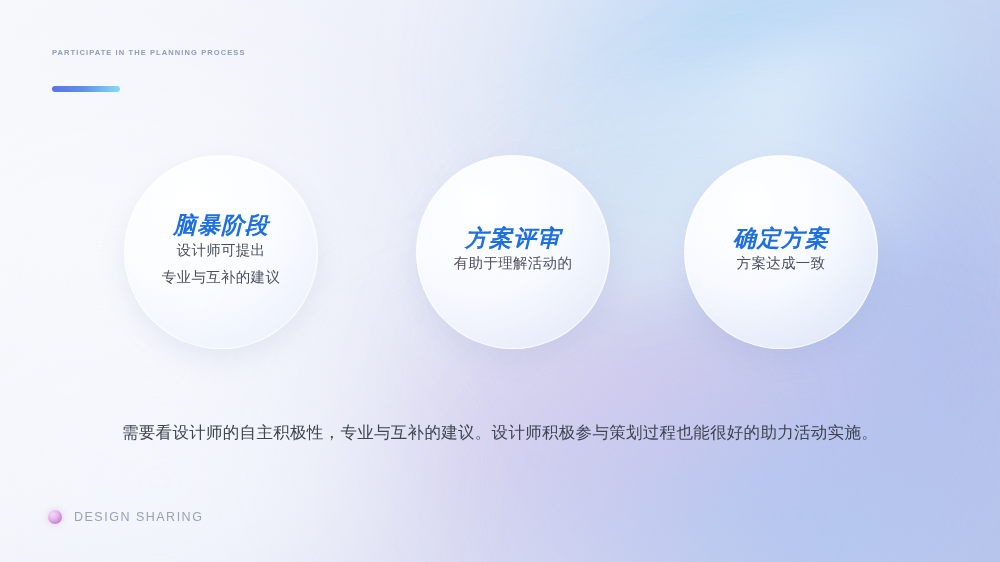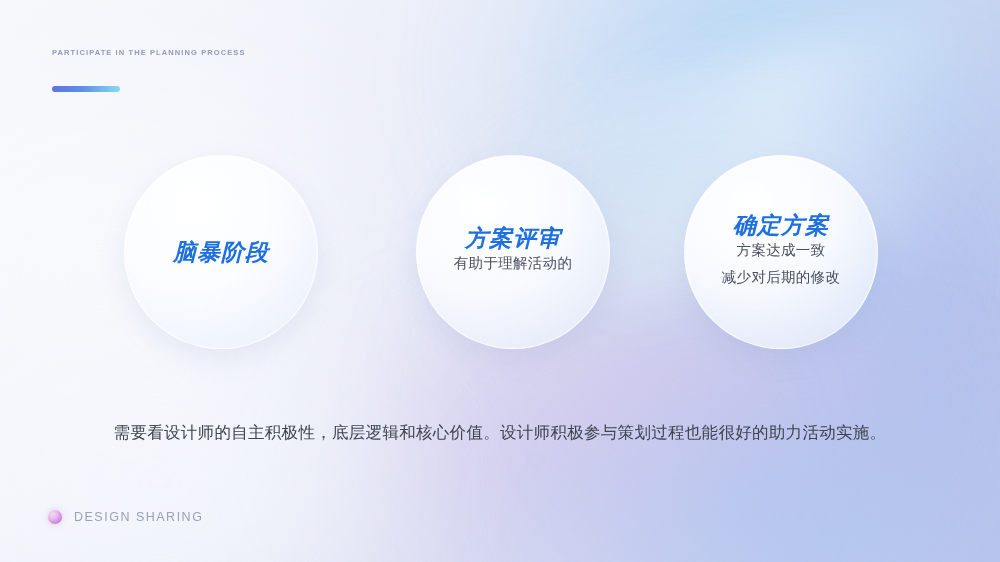--- a/index.html
+++ b/index.html
@@ -231,35 +231,36 @@
 
   <div class="header">
     <div class="title-en">PARTICIPATE IN THE PLANNING PROCESS</div>
   </div>
   <div class="title-underline"></div>
 
   <div class="circles">
 
     <div class="circle c1">
       <div class="card-heading">脑暴阶段</div>
+      <div class="card-line">设计师可提出</div>
+      <div class="card-line">专业与互补的建议</div>
     </div>
 
     <div class="circle c2">
       <div class="card-heading">方案评审</div>
       <div class="card-line">有助于理解活动的</div>
     </div>
 
     <div class="circle c3">
       <div class="card-heading">确定方案</div>
       <div class="card-line">方案达成一致</div>
-      <div class="card-line">减少对后期的修改</div>
     </div>
 
   </div>
 
-  <div class="summary">需要看设计师的自主积极性，底层逻辑和核心价值。设计师积极参与策划过程也能很好的助力活动实施。</div>
+  <div class="summary">需要看设计师的自主积极性，专业与互补的建议。设计师积极参与策划过程也能很好的助力活动实施。</div>
 
   <div class="footer">
     <span class="footer-orb"></span>
     <span class="footer-label">DESIGN SHARING</span>
   </div>
 
 </div>
 
 </body></html>

